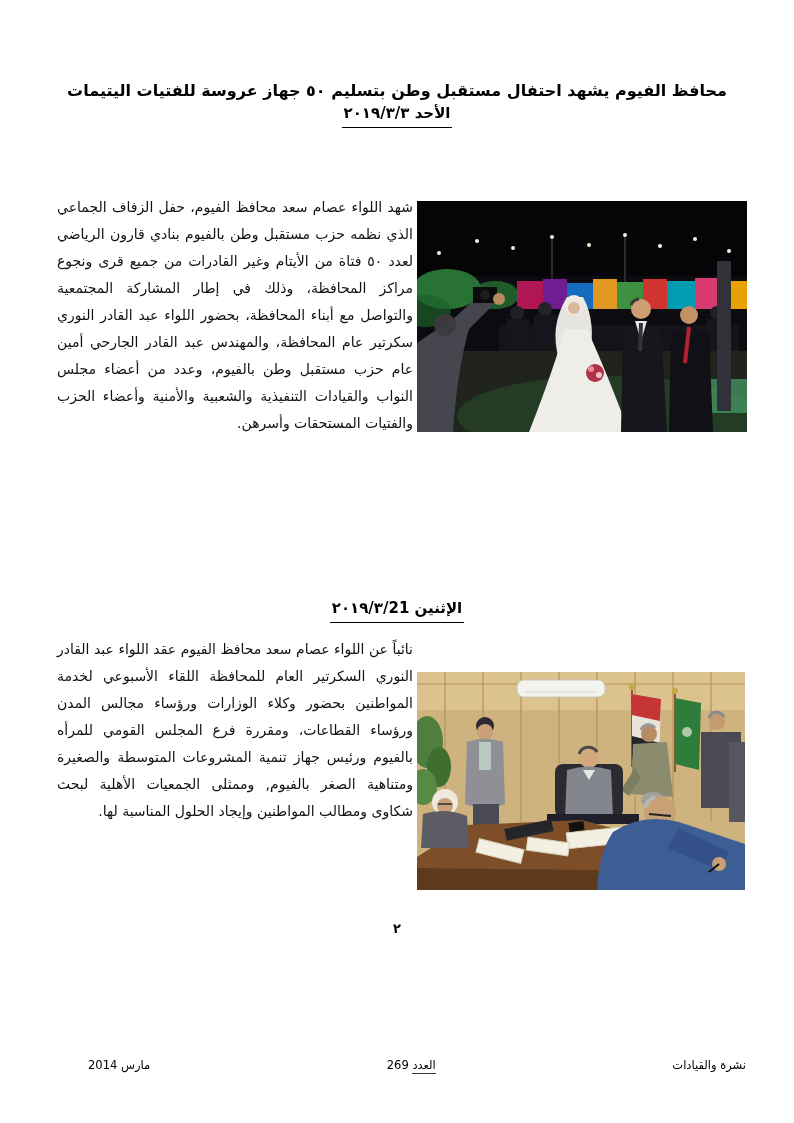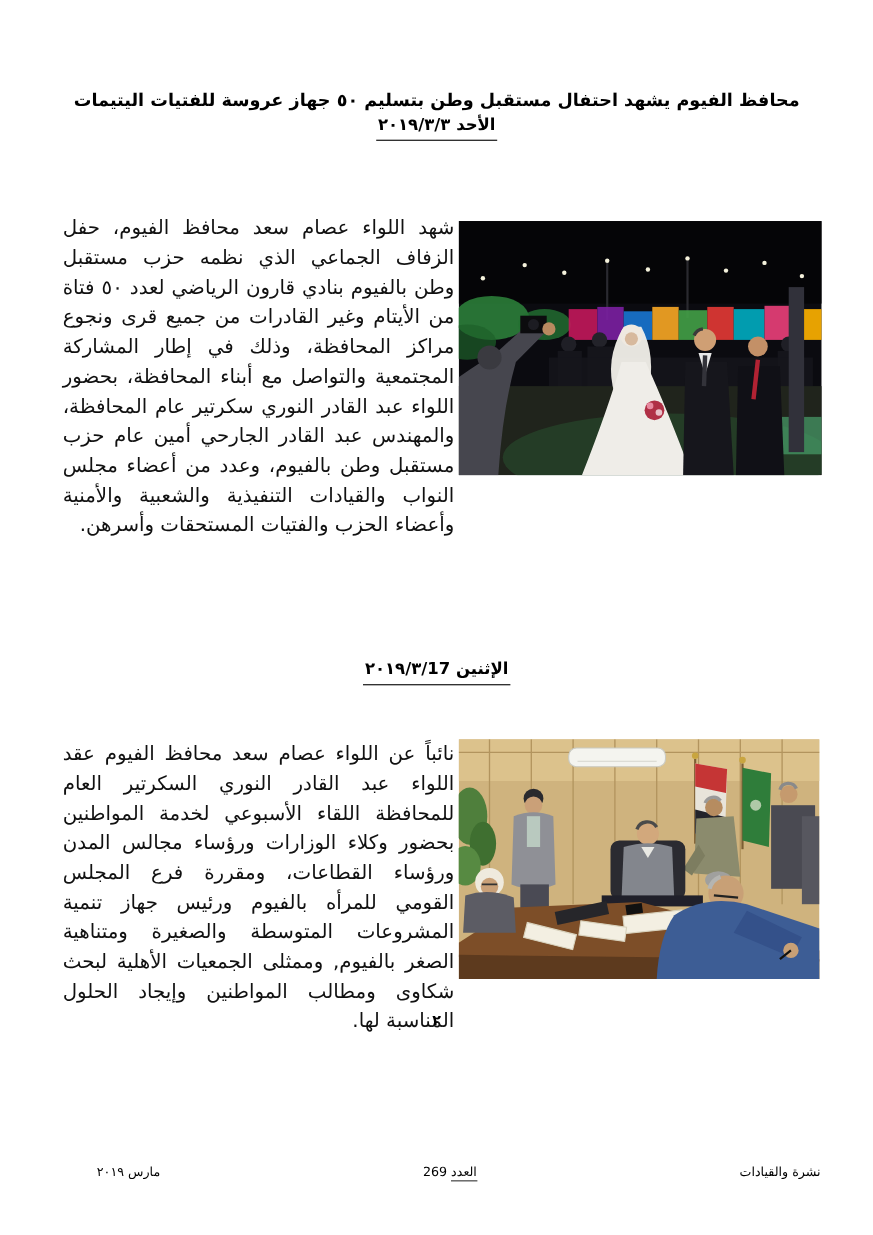--- a/index.html
+++ b/index.html
@@ -15,24 +15,24 @@
   .t2{top:563px;}
   .dateline{
     position:absolute;left:0;right:0;text-align:center;direction:rtl;
     font-weight:bold;font-size:15px;
   }
   .d1{top:104px;}
   .d2{top:599px;}
   .dateline .u{display:inline-block;padding:0 2px 5px 2px;border-bottom:1.7px solid #000;}
   .body-par{
     position:absolute;left:57px;width:356px;margin:0;direction:rtl;
-    text-align:justify;font-size:18px;line-height:27px;color:#111;
+    text-align:justify;font-size:14px;line-height:27px;color:#111;
   }
   .b1{top:194px;}
-  .b2{top:672px;}
+  .b2{top:636px;}
   .photo{position:absolute;left:417px;margin:0;padding:0;}
   .p1{top:201px;width:330px;height:231px;}
   .p2{top:672px;width:328px;height:218px;}
   .photo svg{display:block;width:100%;height:100%;}
   .pagenum{
     position:absolute;top:921px;left:0;right:0;text-align:center;
     font-size:13px;font-weight:bold;
   }
   .pfooter{
     position:absolute;top:1058px;left:0;right:0;direction:rtl;
@@ -116,21 +116,21 @@
       <circle cx="28" cy="124" r="11" fill="#3a3a40"></circle>
       <rect x="56" y="86" width="24" height="16" fill="#0c0c0e"></rect>
       <circle cx="68" cy="94" r="5" fill="#1c1c22"></circle>
       <circle cx="82" cy="98" r="6" fill="#b98a60"></circle>
     </svg>
   </figure>
 
   <p class="body-par b1">شهد اللواء عصام سعد محافظ الفيوم، حفل الزفاف الجماعي الذي نظمه حزب مستقبل وطن بالفيوم بنادي قارون الرياضي لعدد ٥٠ فتاة من الأيتام وغير القادرات من جميع قرى ونجوع مراكز المحافظة، وذلك في إطار المشاركة المجتمعية والتواصل مع أبناء المحافظة، بحضور اللواء عبد القادر النوري سكرتير عام المحافظة، والمهندس عبد القادر الجارحي أمين عام حزب مستقبل وطن بالفيوم، وعدد من أعضاء مجلس النواب والقيادات التنفيذية والشعبية والأمنية وأعضاء الحزب والفتيات المستحقات وأسرهن.</p>
 
   <div class="dateline d2">
-    <span class="u">الإثنين ٢٠١٩/٣/17</span>
+    <span class="u">الإثنين ٢٠١٩/٣/21</span>
   </div>
 
   <figure class="photo p2">
     <svg viewBox="0 0 328 218" preserveAspectRatio="none">
       <rect width="328" height="218" fill="#cfb37e"></rect>
       <rect width="328" height="38" fill="#dcc28c"></rect>
       <g stroke="#b2945e" stroke-width="1.2">
         <line x1="28" y1="0" x2="28" y2="150"></line>
           <line x1="66" y1="0" x2="66" y2="150"></line>
         <line x1="104" y1="0" x2="104" y2="150"></line>
@@ -206,16 +206,16 @@
   <p class="body-par b2">نائباً عن اللواء عصام سعد محافظ الفيوم عقد اللواء عبد القادر النوري السكرتير العام للمحافظة اللقاء الأسبوعي لخدمة المواطنين بحضور وكلاء الوزارات ورؤساء مجالس المدن ورؤساء القطاعات، ومقررة فرع المجلس القومي للمرأه بالفيوم ورئيس جهاز تنمية المشروعات المتوسطة والصغيرة ومتناهية الصغر بالفيوم, وممثلى الجمعيات الأهلية لبحث شكاوى ومطالب المواطنين وإيجاد الحلول المناسبة لها.</p>
 
   <div class="pagenum">٢</div>
 
   <div class="pfooter">
     <span>نشرة والقيادات</span>
     <span>
       <span class="issue-label">العدد</span>
       <span>269</span>
     </span>
-    <span>مارس ٢٠١٩</span>
+    <span>مارس 2014</span>
   </div>
 
 </div>
 
 </body></html>

